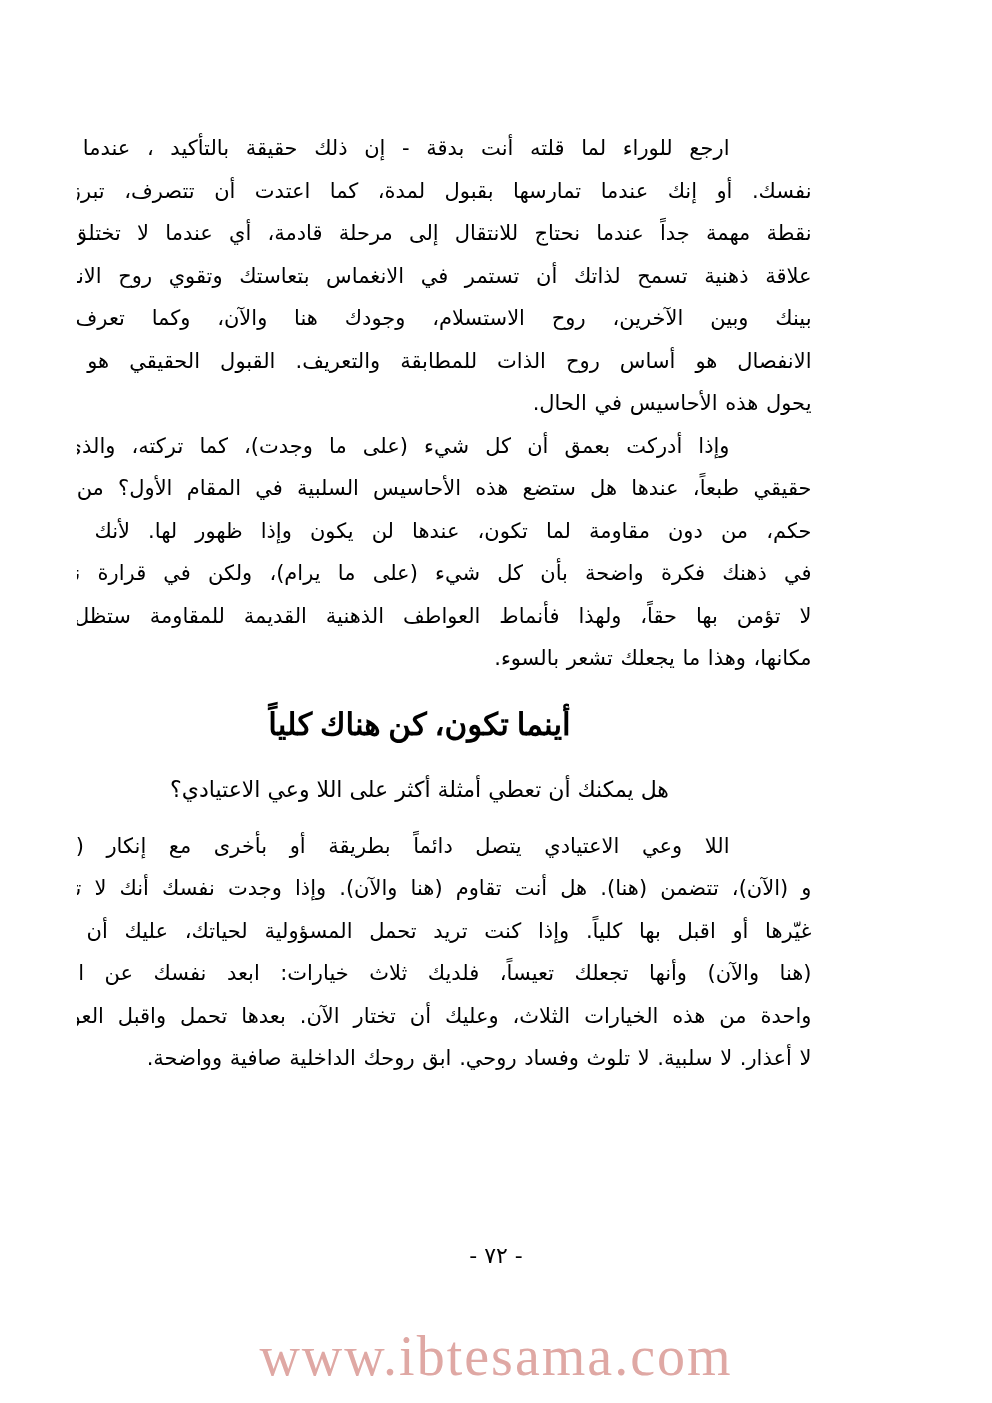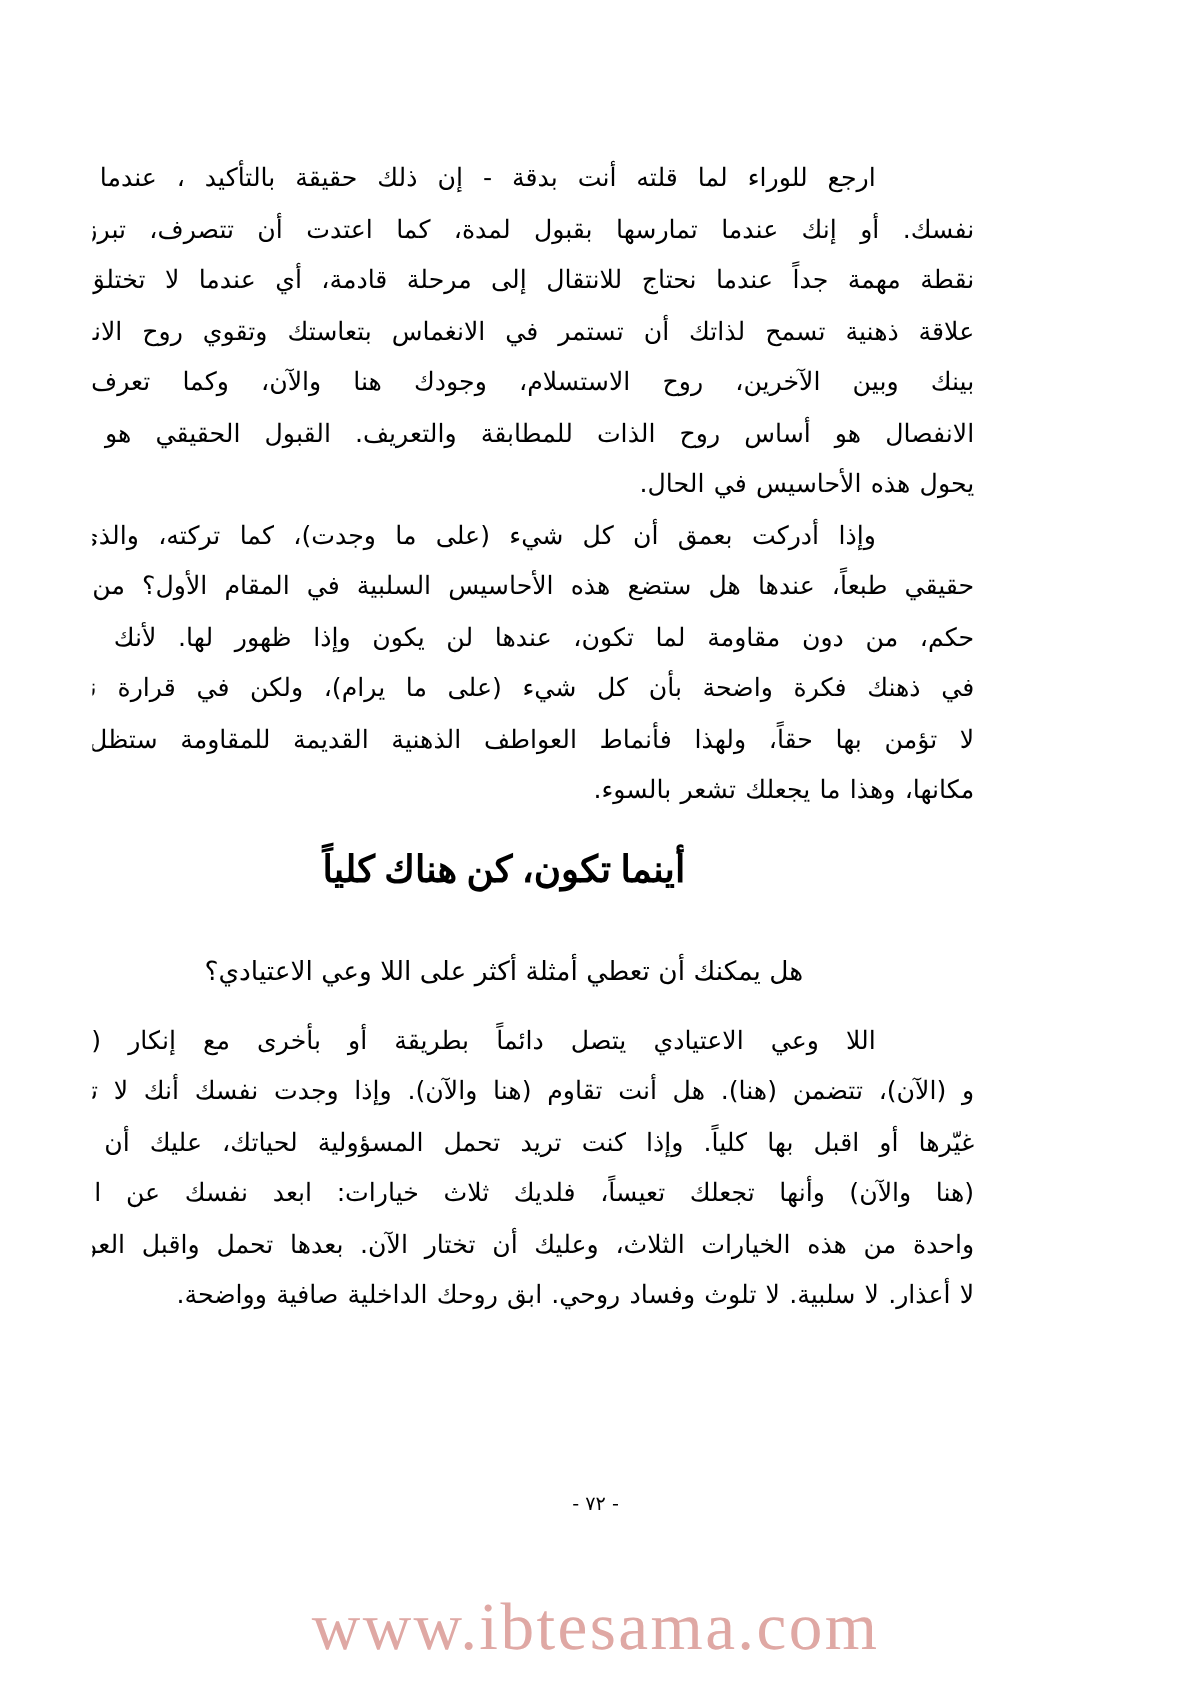--- a/index.html
+++ b/index.html
@@ -38,33 +38,33 @@
   .para .line.last { text-align-last: right; }
   .heading {
     margin-top: 20px;
     font-size: 31px;
     font-weight: bold;
     text-align: center;
     line-height: 50px;
     font-family: Liberation Serif, serif;
   }
   .question {
-    margin-top: 40px;
+    margin-top: 19px;
     font-size: 22px;
     text-align: center;
     line-height: 42px;
   }
   .question + .para { margin-top: 14px; }
   .page-number {
     position: absolute;
     top: 1243px;
     left: 0;
     right: 0;
     text-align: center;
-    font-size: 16px;
+    font-size: 22px;
     letter-spacing: 1px;
   }
   .watermark {
     position: absolute;
     top: 1324px;
     left: 0;
     right: 0;
     text-align: center;
     direction: ltr;
     font-family: "Liberation Serif", serif;

